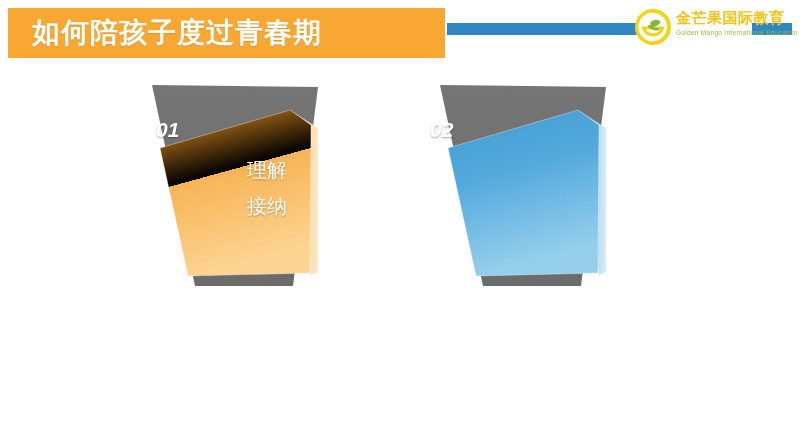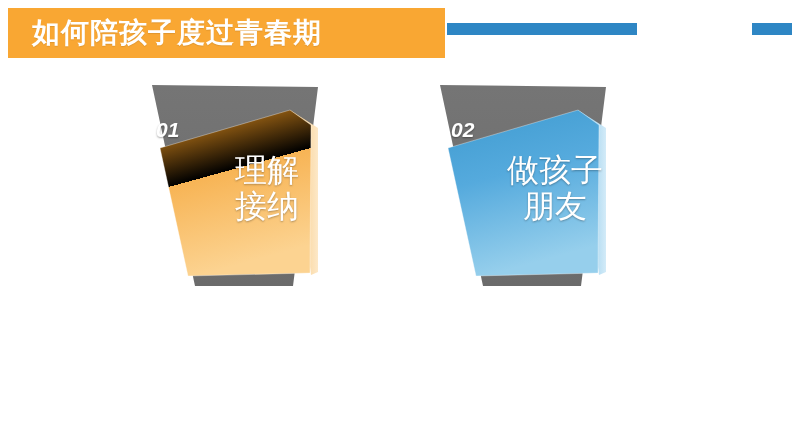--- a/index.html
+++ b/index.html
@@ -121,29 +121,29 @@
     position: absolute;
     color: #ffffff;
     font-size: 21px;
     font-weight: bold;
     font-style: italic;
     letter-spacing: 0px;
     line-height: 1;
     text-shadow: 0 1px 2px rgba(0,0,0,0.35);
   }
   .card-left .card-number  { left: 26px; top: 59px; }
-  .card-right .card-number { left: 33px; top: 59px; }
+  .card-right .card-number { left: 12px; top: 59px; }
 
   .card-label {
     position: absolute;
     left: 52px;
     top: 92px;
     width: 170px;
     color: #ffffff;
-    font-size: 32px;
+    font-size: 20px;
     line-height: 36px;
     text-align: center;
     text-shadow: 0 1px 2px rgba(0,0,0,0.30);
     white-space: pre-line;
   }
 
   
   .body-text {
     position: absolute;
     left: 36px;
@@ -164,20 +164,34 @@
 </head>
 <body>
 
 <div id="slide">
 
   <div class="header-orange-bar"></div>
   <div class="header-title">如何陪孩子度过青春期</div>
   <div class="header-blue-bar"></div>
   <div class="header-blue-bar-right"></div>
 
+  <div class="logo">
+    <div class="logo-mark">
+      <svg width="38" height="38" viewBox="0 0 38 38">
+        <circle cx="19" cy="19" r="16" fill="none" stroke="#f5d215" stroke-width="4"></circle>
+        <path d="M19 7 A12 12 0 0 0 19 31" fill="none" stroke="#ffffff" stroke-width="5"></path>
+        <path d="M8 19 A11 11 0 0 0 30 19 Z" fill="#ffffff"></path>
+        <path d="M9.5 20 A10 10 0 0 0 28.5 20 Z" fill="none" stroke="#f5d215" stroke-width="3"></path>
+        <path d="M18 13 q5 -3 9 1 q-5 6 -10 5 q-2 -4 1 -6 z" fill="#7fba36"></path>
+        <path d="M15 18 q4 4 9 3" fill="none" stroke="#7fba36" stroke-width="2.4" stroke-linecap="round"></path>
+      </svg>
+    </div>
+    <div class="logo-text-cn">金芒果国际教育</div>
+    <div class="logo-text-en">Golden Mango International Education</div>
+  </div>
 
   <div class="card-zone">
 
     <div class="card card-left">
       <svg width="260" height="240" viewBox="0 0 260 240">
         <defs>
           <linearGradient id="orangeGrad" x1="0" y1="0" x2="0.25" y2="1">
             <stop offset="0%" stop-color="#f0981f"></stop>
             <stop offset="45%" stop-color="#f6b košice"></stop>
             <stop offset="45%" stop-color="#f7b455"></stop>
@@ -220,20 +234,18 @@
           <linearGradient id="grayGrad2" x1="0" y1="0" x2="0" y2="1">
             <stop offset="0%" stop-color="#757575"></stop>
             <stop offset="100%" stop-color="#6b6b6b"></stop>
           </linearGradient>
         </defs>
         <polygon points="22,25 188,27 163,226 65,226" fill="url(#grayGrad2)"></polygon>
         <polygon points="160,50 188,68 188,212 181,215" fill="url(#blueSide)"></polygon>
         <polygon points="160,50 181,65 180,213 58,216 30,88" fill="url(#blueGrad)" stroke="rgba(255,255,255,0.35)" stroke-width="1"></polygon>
       </svg>
       <div class="card-number">02</div>
-      <div class="card-label">做孩子
-朋友</div>
     </div>
 
   </div>
 
 
 </div>
 
 </body></html>

